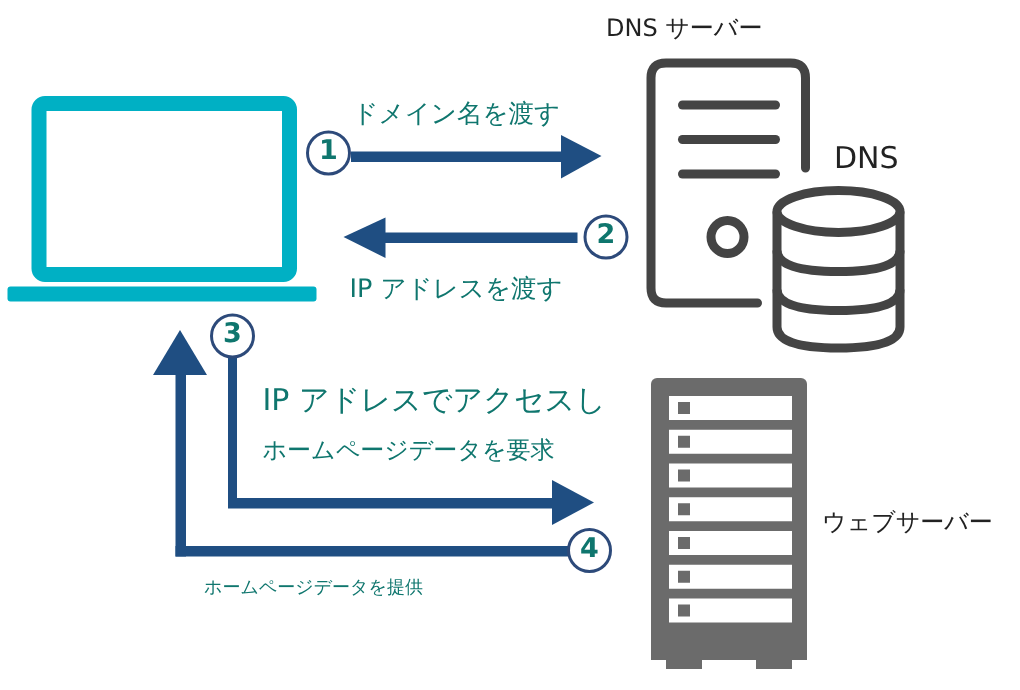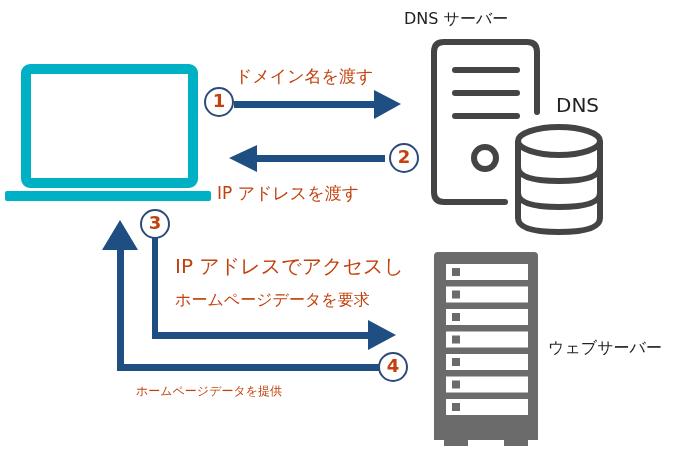--- a/index.html
+++ b/index.html
@@ -1,20 +1,20 @@
 <!DOCTYPE html>
 <html><head>
 <meta charset="utf-8">
 <style>
   html, body { margin: 0; padding: 0; background: #ffffff; }
   body { width: 680px; height: 460px; position: relative; overflow: hidden;
          font-family: "DejaVu Sans", "Liberation Sans", sans-serif; }
   svg { position: absolute; left: 0; top: 0; }
   .lbl { position: absolute; white-space: nowrap; font-size: 16px; line-height: 20px; }
-  .blue { color: #c2410c; }
+  .blue { color: #0f766e; }
   .dark { color: #222222; }
 </style>
 </head>
 <body>
 
 <svg width="680" height="460" viewBox="0 0 680 460">
 
   <g>
     <rect x="26" y="69" width="167" height="114" rx="4" fill="none" stroke="#00b0c4" stroke-width="10"></rect>
     <rect x="5" y="191" width="206" height="10" rx="2" fill="#00b0c4"></rect>
@@ -87,20 +87,20 @@
     <circle cx="393" cy="367" r="14"></circle>
   </g>
 </svg>
 
 <div class="lbl blue" style="left:212px;top:91px;font-size:18px;font-weight:bold;width:14px;text-align:center;">1</div>
 <div class="lbl blue" style="left:397px;top:147px;font-size:18px;font-weight:bold;width:14px;text-align:center;">2</div>
 <div class="lbl blue" style="left:148px;top:213px;font-size:18px;font-weight:bold;width:14px;text-align:center;">3</div>
 <div class="lbl blue" style="left:386px;top:356px;font-size:18px;font-weight:bold;width:14px;text-align:center;">4</div>
 
 <div class="lbl blue" style="left:235px;top:66px;font-size:17px;">ドメイン名を渡す</div>
-<div class="lbl blue" style="left:217px;top:183px;font-size:17px;">IP アドレスを渡す</div>
+<div class="lbl blue" style="left:233px;top:183px;font-size:17px;">IP アドレスを渡す</div>
 <div class="lbl blue" style="left:175px;top:256px;font-size:20px;">IP アドレスでアクセスし</div>
 <div class="lbl blue" style="left:175px;top:290px;font-size:16px;">ホームページデータを要求</div>
 <div class="lbl blue" style="left:136px;top:381px;font-size:12px;">ホームページデータを提供</div>
 
 <div class="lbl dark" style="left:404px;top:9px;font-size:16px;">DNS サーバー</div>
 <div class="lbl dark" style="left:556px;top:95px;font-size:20px;">DNS</div>
 <div class="lbl dark" style="left:548px;top:338px;font-size:16px;text-align:right;">ウェブサーバー</div>
 
 </body></html>

